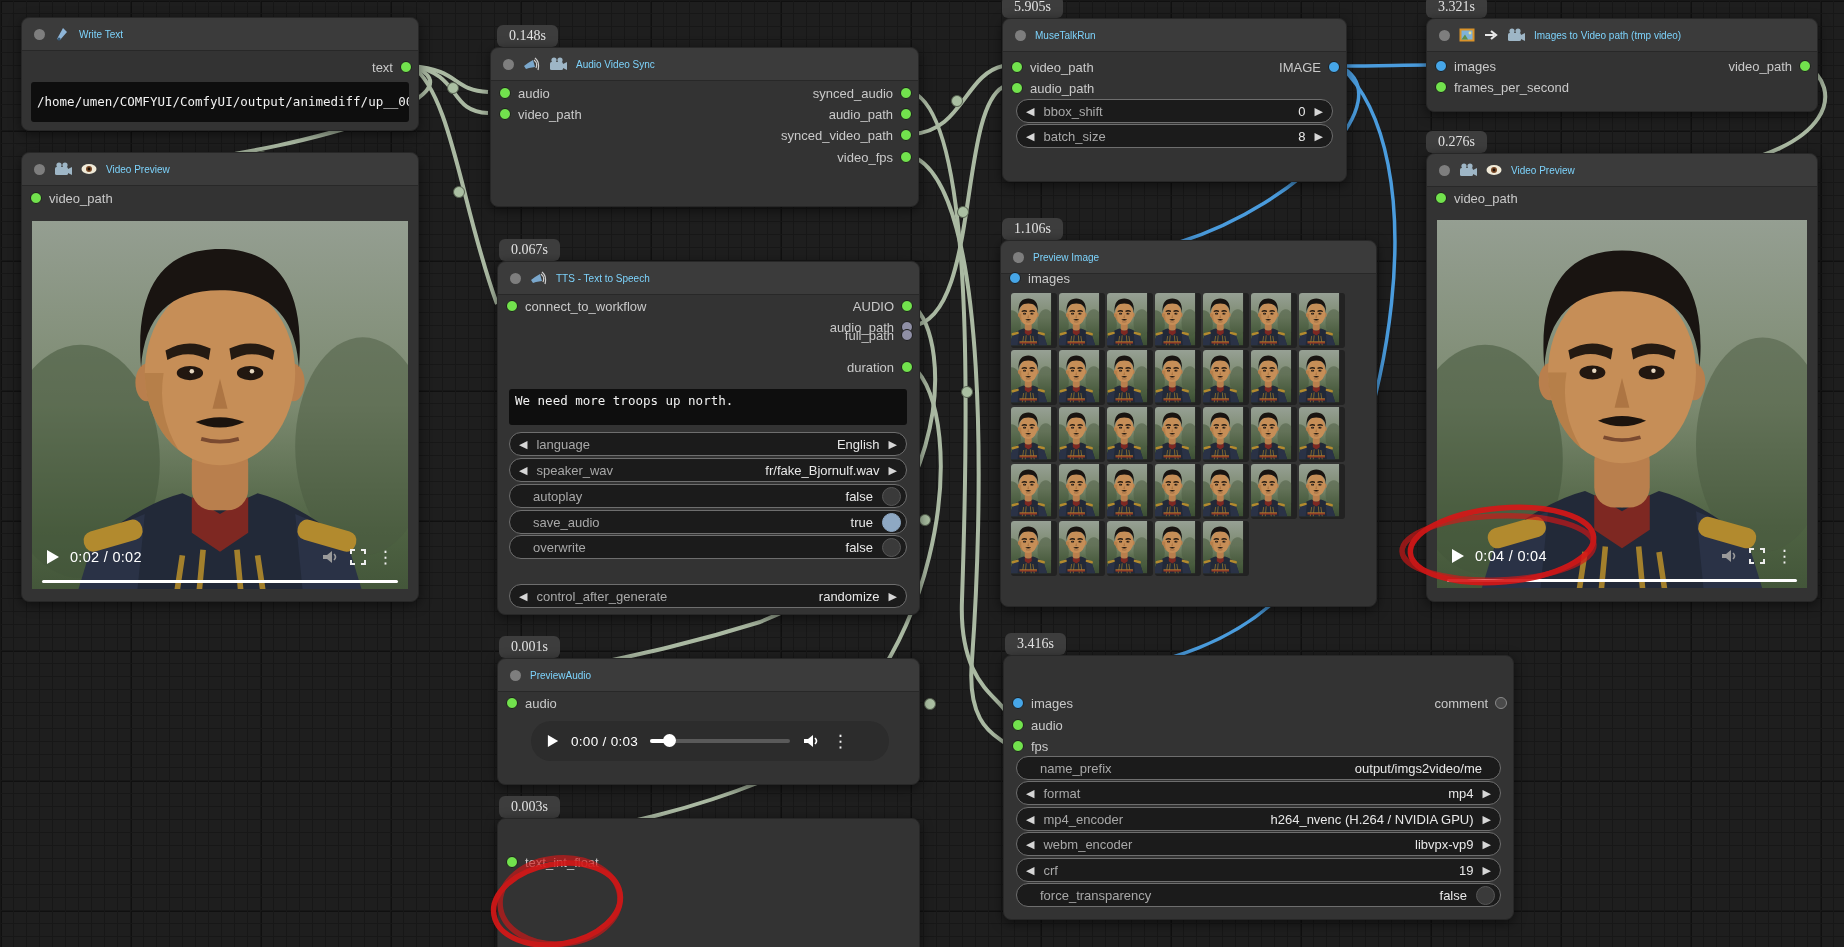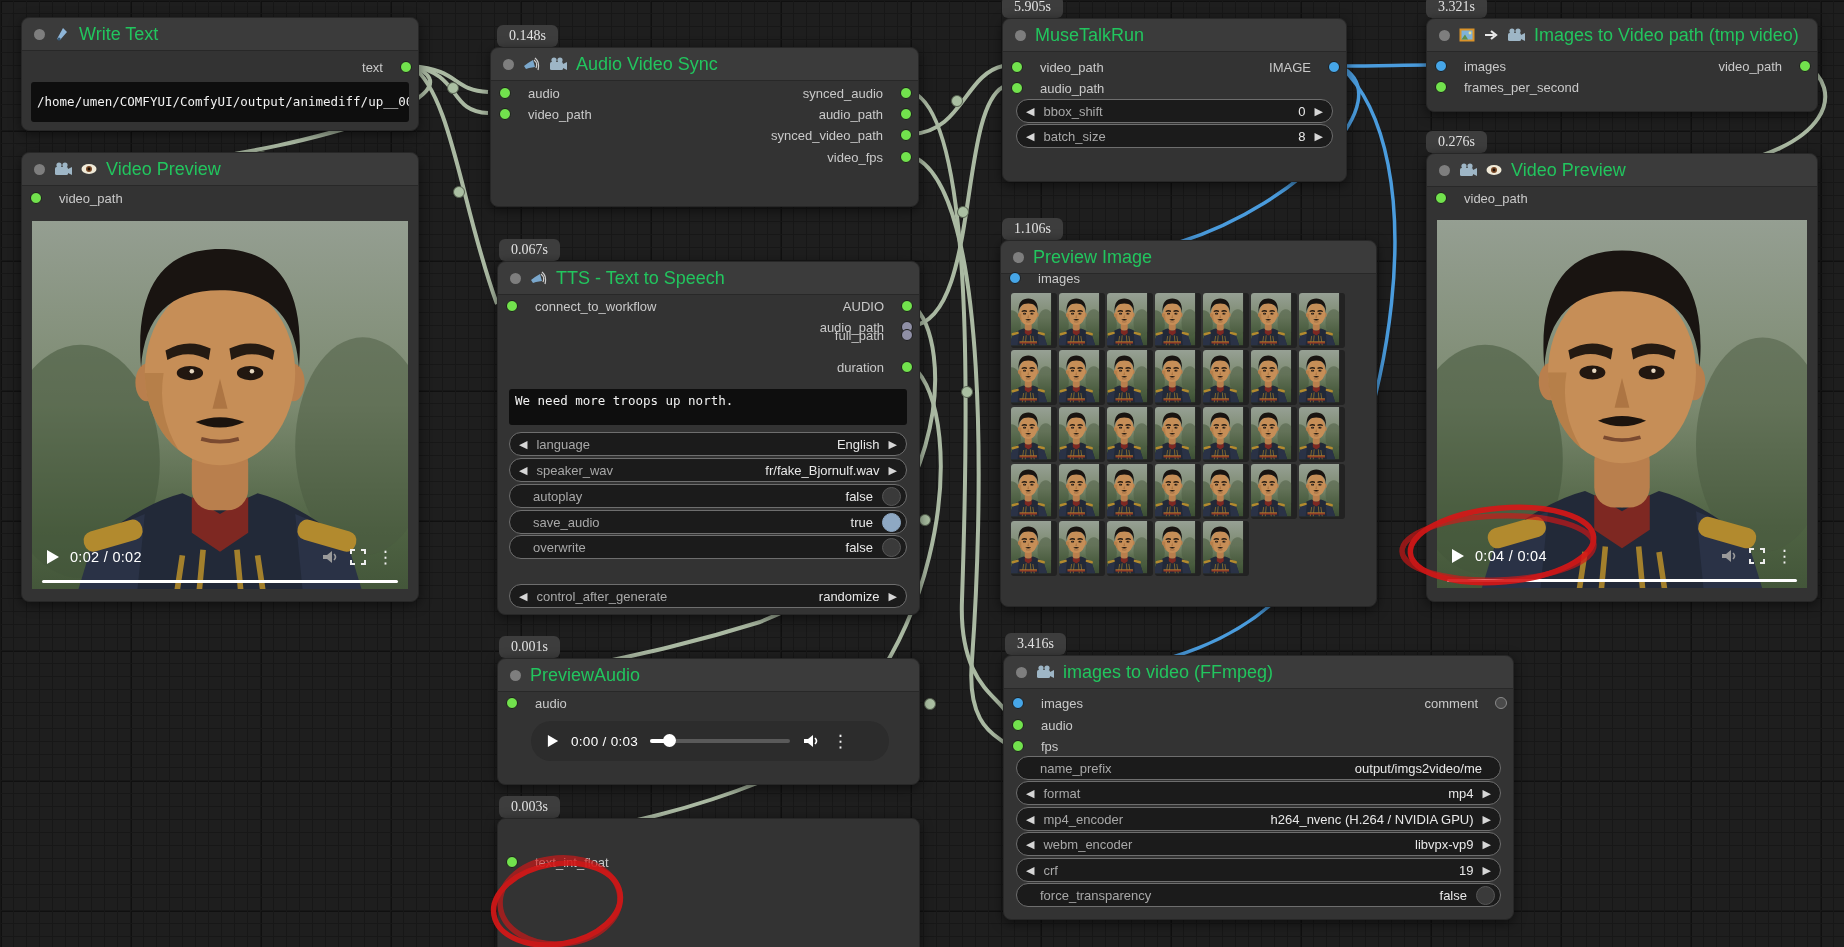--- a/index.html
+++ b/index.html
@@ -12,24 +12,24 @@
       linear-gradient(#101010 2px,transparent 2px),
       linear-gradient(90deg,#101010 2px,transparent 2px);
     background-size:13px 13px,13px 13px,130px 130px,130px 130px;}
   #wires,#annots{position:absolute;left:0;top:0;z-index:0;pointer-events:none;}
   #annots{z-index:9;}
   .node{position:absolute;background:#333333;border:1px solid #272727;border-radius:8px;
     box-shadow:0 3px 12px rgba(0,0,0,.55);z-index:2;}
   .nheader{height:32px;background:#3b3b3b;border-bottom:1px solid #282828;border-radius:8px 8px 0 0;
     display:flex;align-items:center;gap:9px;padding:0 12px;}
   .cdot{width:11px;height:11px;border-radius:50%;background:#7e7e7e;flex:0 0 auto;}
-  .ntitle{color:#22c55e;font-size:18px;white-space:nowrap;}
+  .ntitle{color:#7dd3fc;font-size:10px;white-space:nowrap;}
   .badge{position:absolute;z-index:2;background:#3d3d3d;color:#e2e2e2;border-radius:6px;
     font-family:"Liberation Serif",serif;font-size:14px;padding:2px 12px;height:18px;line-height:18px;}
-  .slot{position:absolute;display:flex;align-items:center;gap:17px;height:18px;font-size:13px;color:#c9c9c9;white-space:nowrap;}
+  .slot{position:absolute;display:flex;align-items:center;gap:7px;height:18px;font-size:13px;color:#c9c9c9;white-space:nowrap;}
   .slot.in{left:8px;}
   .slot.out{right:6px;flex-direction:row-reverse;}
   .dot{width:10px;height:10px;border-radius:50%;border:1px solid #1d1d1d;flex:0 0 auto;}
   .dot.green{background:#72e24d;}
   .dot.blue{background:#46a6e8;}
   .dot.gray{background:#8f8fa5;}
   .dot.hollow{background:#4a4a4a;border-color:#8a8a8a;}
   .tbox{position:absolute;background:#0e0e0e;border-radius:3px;color:#f2f2f2;
     font-family:"DejaVu Sans Mono",monospace;font-size:12.5px;padding:4px 6px;box-sizing:border-box;overflow:hidden;white-space:nowrap;}
   .widget{position:absolute;height:24px;box-sizing:border-box;border:1px solid #6e6e6e;border-radius:13px;
@@ -665,32 +665,20 @@
   <div class="badge" style="left:499px;top:796px">0.003s</div>
   <div class="node" style="left:497px;top:818px;width:421px;height:129px;border-radius:8px 8px 0 0">
     <div class="slot in" style="top:34px">
         <span class="dot green"></span>
         <span>text_int_float</span>
       </div>
   </div>
 
   <div class="badge" style="left:1005px;top:633px">3.416s</div>
   <div class="node" style="left:1003px;top:655px;width:509px;height:263px">
-    <div class="nheader">
-      <span class="cdot"></span>
-      <span class="icon">
-        <svg width="18" height="14" viewBox="0 0 18 14">
-            <circle cx="5" cy="3" r="2.6" fill="#9eb6c6"></circle>
-            <circle cx="11" cy="3" r="2.6" fill="#9eb6c6"></circle>
-            <rect x="1" y="5" width="13" height="8" rx="1.5" fill="#9eb6c6"></rect>
-            <path d="M14 7 L18 5 V13 L14 11 Z" fill="#9eb6c6"></path>
-          </svg>
-      </span>
-      <span class="ntitle">images to video (FFmpeg)</span>
-    </div>
     <div class="slot in" style="top:38px">
         <span class="dot blue"></span>
         <span>images</span>
       </div>
     <div class="slot in" style="top:60px">
         <span class="dot green"></span>
         <span>audio</span>
       </div>
     <div class="slot in" style="top:81px">
         <span class="dot green"></span>

